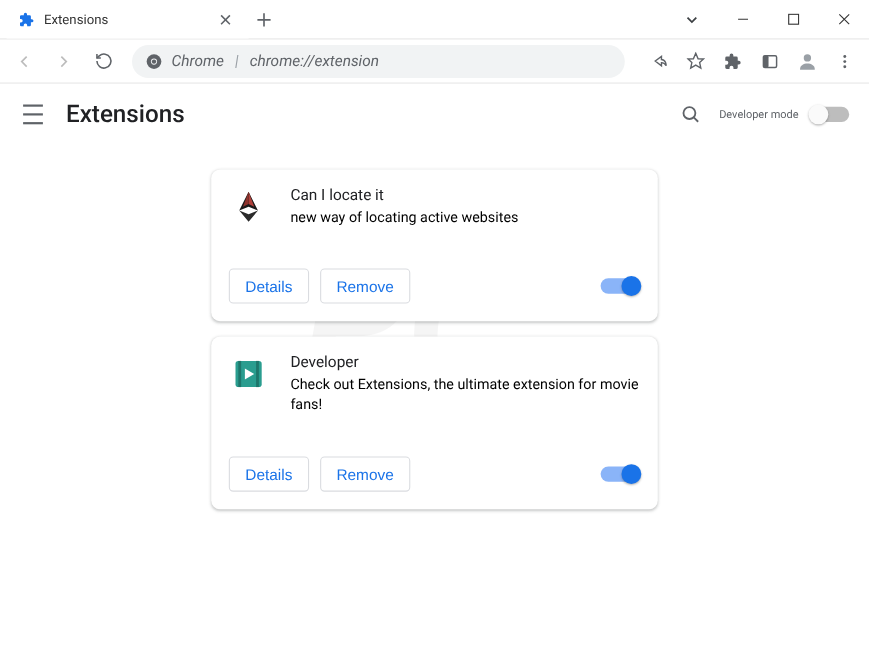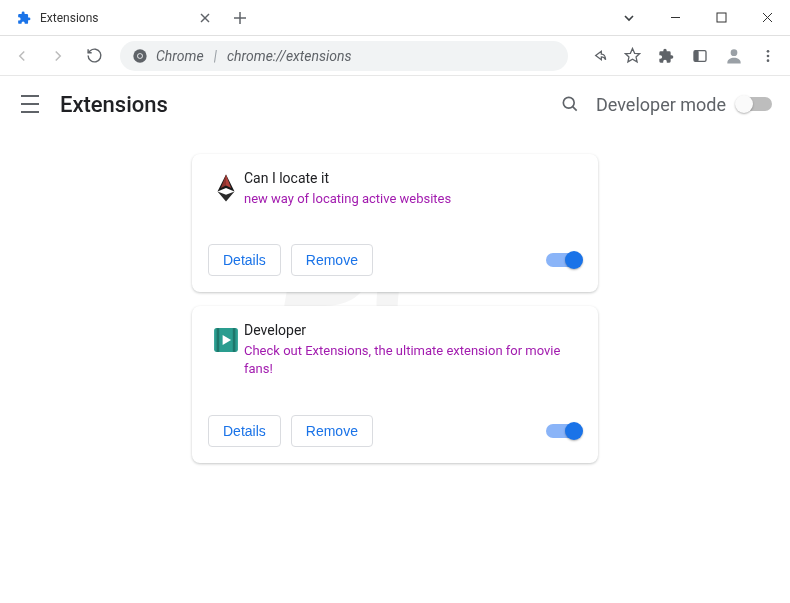--- a/index.html
+++ b/index.html
@@ -133,21 +133,21 @@
     cursor:pointer; margin-right: 18px;
   }
   .hamburger span { height:2px; background:#5f6368; width:18px; margin:0 auto;}
   .page-title {
     font-size: 22px;
     font-weight: 500;
     color: #202124;
   }
   .header-spacer { flex:1; }
   .search-ext { width:28px; height:28px; display:flex; align-items:center; justify-content:center; cursor:pointer; color:#5f6368; margin-right:12px;}
-  .devmode-label { font-size: 18px; color:#5f6368; margin-right:10px;}
+  .devmode-label { font-size: 10px; color:#5f6368; margin-right:10px;}
   .switch {
     width: 36px; height: 14px; background:#bdbdbd; border-radius:10px;
     position: relative; cursor:pointer;
   }
   .switch .thumb {
     width: 18px; height:18px; background:#fafafa; border-radius:50%;
     position:absolute; top:-2px; left:-1px;
     box-shadow: 0 1px 2px rgba(0,0,0,0.3);
   }
   
@@ -156,28 +156,28 @@
     gap: 14px; margin-top: 22px;
     position: relative; z-index:1;
   }
   .card {
     width: 406px;
     background:#fff;
     border-radius: 8px;
     box-shadow: 0 1px 3px rgba(60,64,67,0.2), 0 1px 2px rgba(60,64,67,0.1);
     padding: 16px;
   }
-  .card-top { display:flex; gap:0;}
+  .card-top { display:flex; gap:20px;}
   .ext-icon {
     width: 36px; height:36px; flex-shrink:0;
     display:flex; align-items:center; justify-content:center;
     border-radius:4px;
   }
   .ext-name { font-size:14px; color:#202124; margin-bottom:4px;}
-  .ext-desc { font-size:13px; color:#a21caf; line-height:1.4;}
+  .ext-desc { font-size:13px; color:#000000; line-height:1.4;}
   .card-bottom {
     display:flex; align-items:center; margin-top: 36px; gap:10px;
   }
   .btn {
     height: 32px; padding:0 14px;
     border:1px solid #dadce0; border-radius:4px;
     background:#fff; color:#1a73e8; font-size:14px;
     cursor:pointer;
     display:flex; align-items:center;
   }
@@ -265,21 +265,21 @@
   <div class="omnibox">
     <span>
       <svg width="16" height="16" viewBox="0 0 24 24">
           <circle cx="12" cy="12" r="10" fill="#5f6368"></circle>
           <circle cx="12" cy="12" r="4.2" fill="#f1f3f4"></circle>
           <circle cx="12" cy="12" r="3" fill="#5f6368"></circle>
         </svg>
     </span>
     <span class="scheme">Chrome</span>
     <span class="sep">|</span>
-    <span>chrome://extensions</span>
+    <span>chrome://extension</span>
   </div>
   <div class="right-icons">
     <div class="icon-btn">
       <svg width="17" height="17" viewBox="0 0 24 24" fill="none" stroke="currentColor" stroke-width="1.8">
           <path d="M8 12l8-6v4c6 0 6 8 6 8s-2-4-6-4v4l-8-6z"></path>
         </svg>
     </div>
     <div class="icon-btn">
       <svg width="17" height="17" viewBox="0 0 24 24" fill="none" stroke="currentColor" stroke-width="1.8">
           <polygon points="12 2 15 9 22 9.3 17 14 18.5 21 12 17.3 5.5 21 7 14 2 9.3 9 9"></polygon>

